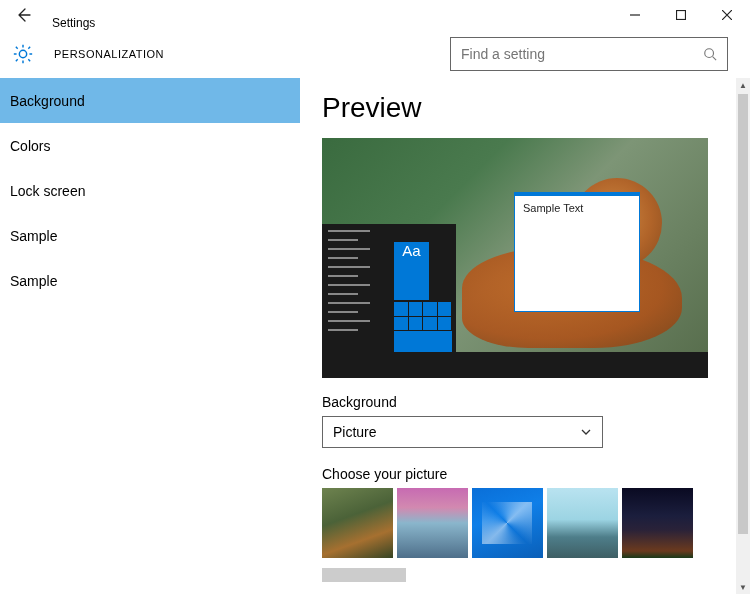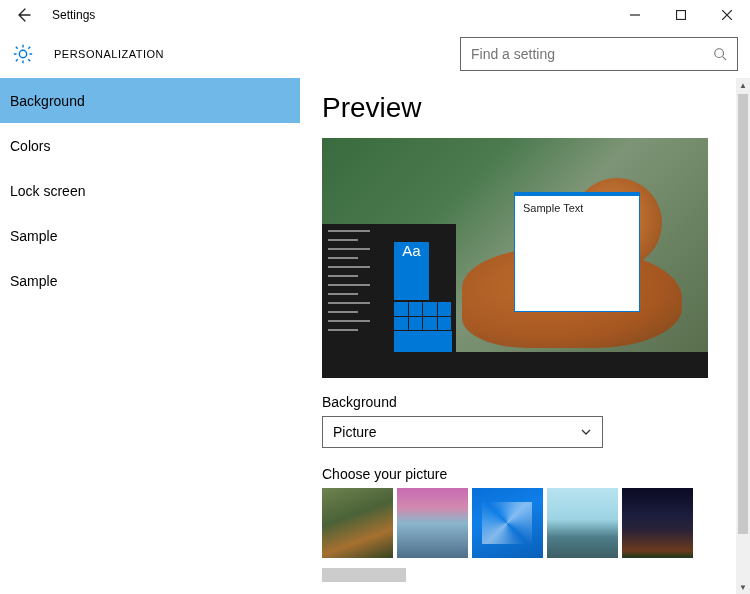--- a/index.html
+++ b/index.html
@@ -8,21 +8,21 @@
     font-size: 13px;
     background: #fff;
     color: #000;
     width: 750px;
     height: 594px;
     overflow: hidden;
   }
   .titlebar {
     height: 30px;
     display: flex;
-    align-items: center;
+    align-items: flex-end;
     background: #fff;
     border-bottom: 0;
   }
   .titlebar .back {
     width: 48px;
     height: 30px;
     display: flex;
     align-items: center;
     justify-content: center;
     cursor: pointer;
@@ -63,20 +63,21 @@
     color: #000;
   }
   .header .spacer { flex: 1; }
   .search {
     width: 278px;
     height: 32px;
     border: 1px solid #666;
     display: flex;
     align-items: center;
     padding: 16px 10px;
+    margin-right: 10px;
   }
   .search input {
     flex: 1;
     border: none;
     outline: none;
     font-size: 14px;
     color: #666;
     background: transparent;
   }
   .body {

